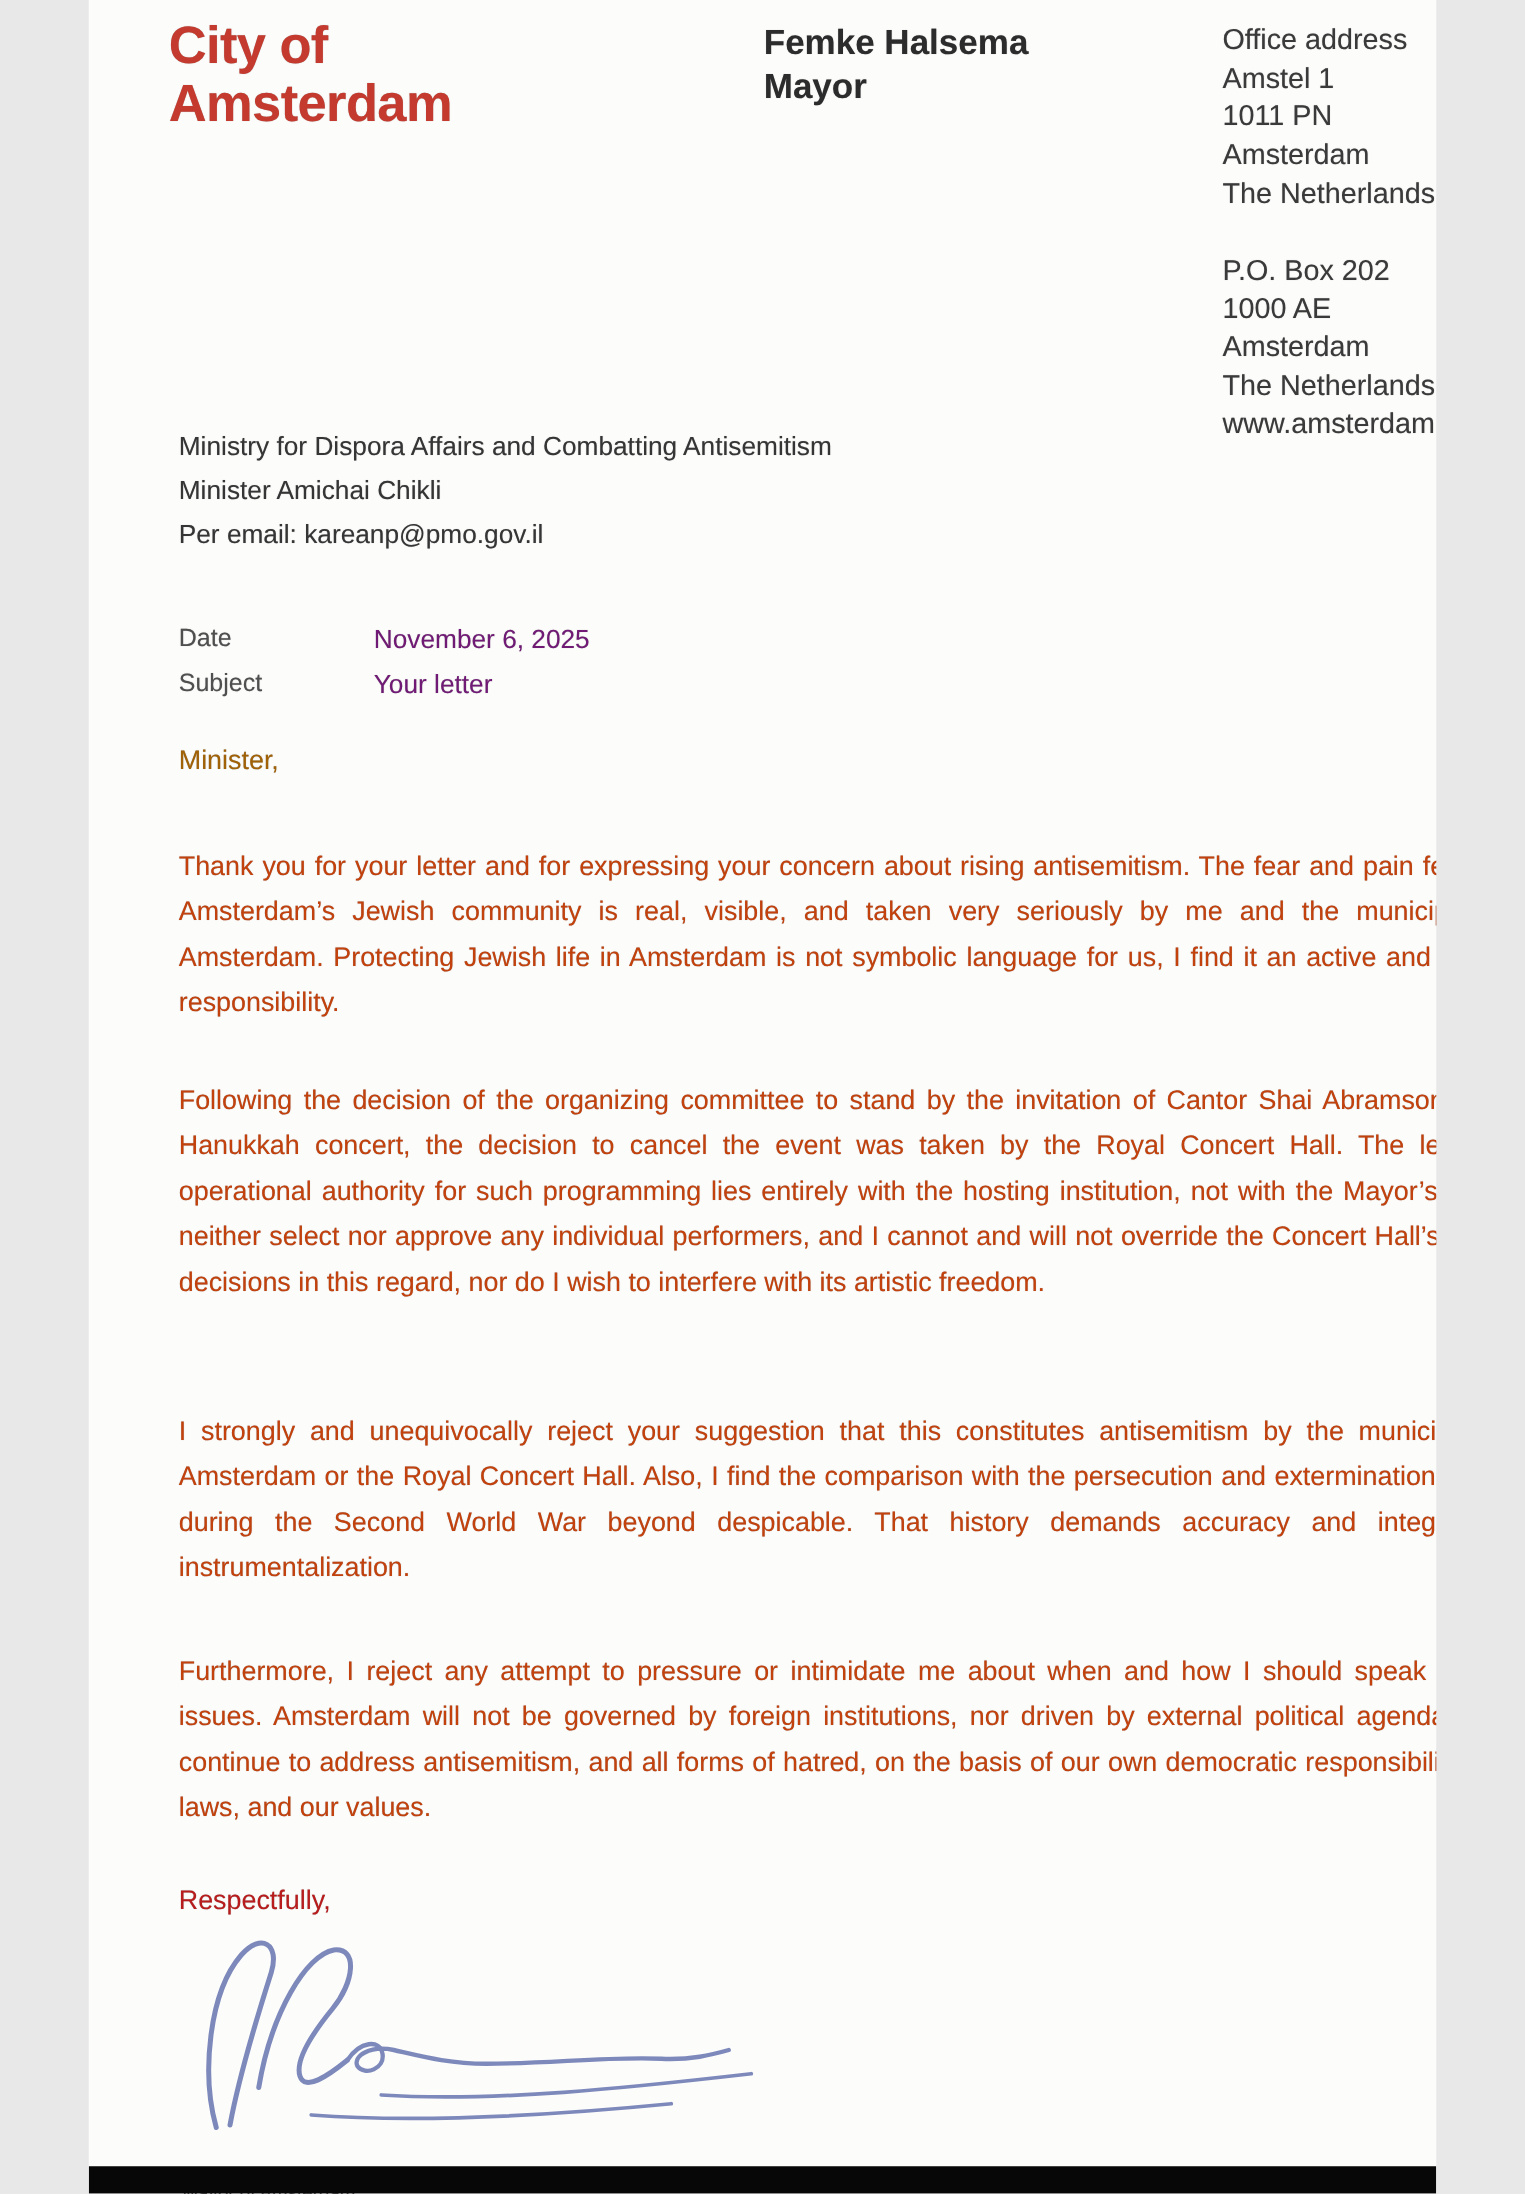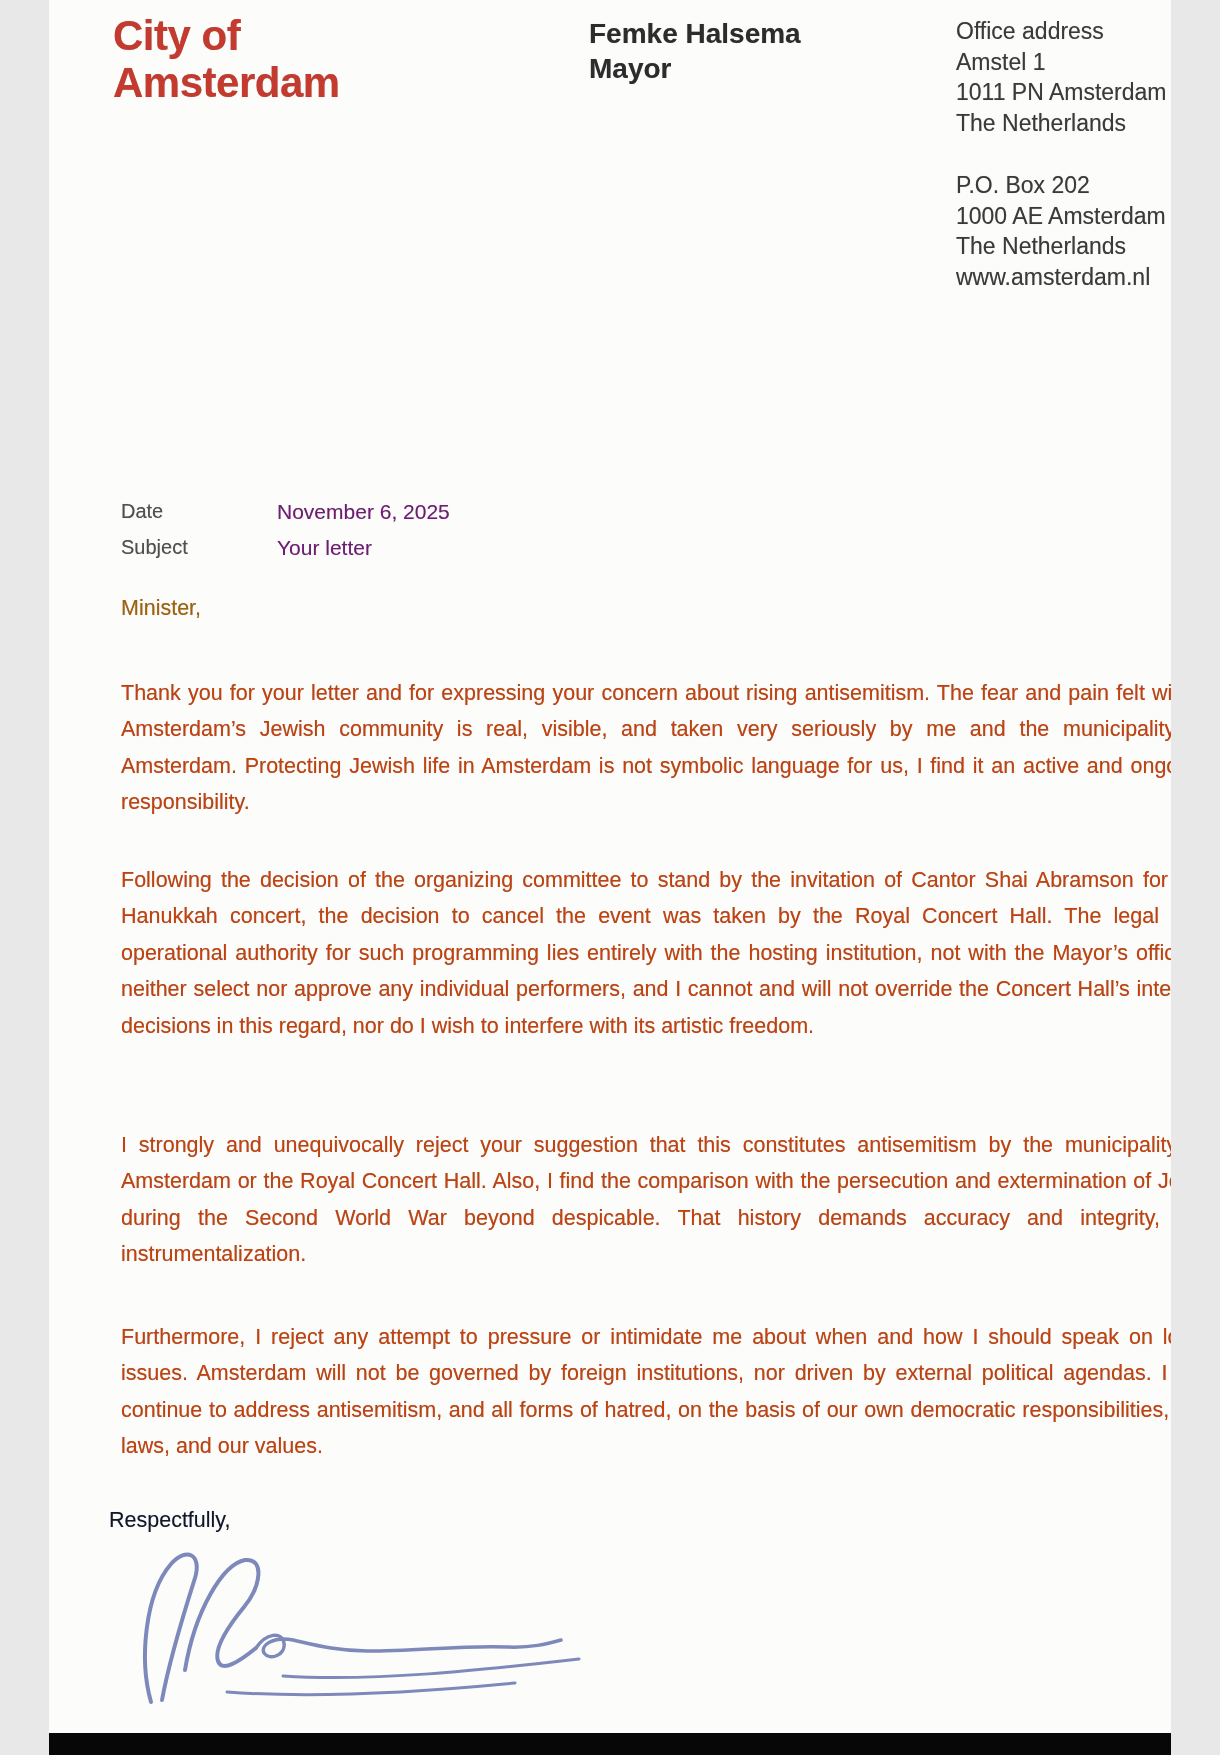--- a/index.html
+++ b/index.html
@@ -5,21 +5,20 @@
   html,body{margin:0;padding:0;background:#e8e8e8;}
   .page{
     position:relative;
     width:1078px;height:1755px;
     margin:0 auto;
     background:#fcfcfb;
     font-family:"Liberation Sans", sans-serif;
     color:#383838;
     overflow:hidden;
     text-shadow:0 0 0.7px rgba(70,70,70,0.45); 
-    padding-left:44px;
   }
   .logo{
     position:absolute;left:64px;top:12px;
     font-size:42px;font-weight:bold;line-height:47px;
     letter-spacing:-0.5px;
   }
   .sender{
     position:absolute;left:540px;top:16px;
     font-size:28px;font-weight:bold;line-height:35px;color:#2c2c2c;
   }
@@ -45,22 +44,22 @@
   .para{
     position:absolute;left:72px;width:1086px;
     font-size:21.5px;line-height:36.4px;
     text-align:justify;color:#c2410c;margin:0;
   }
   .p1{top:675px;}
   .p2{top:862px;}
   .p3{top:1127px;}
   .p4{top:1319px;}
   .closing{
-    position:absolute;left:60px;top:1508px;
-    font-size:21.5px;color:#0f172a;
+    position:absolute;left:72px;top:1508px;
+    font-size:21.5px;color:#b91c1c;
   }
   .signature{
     position:absolute;left:82px;top:1548px;
     width:470px;height:162px;
   }
   .signoff{
     position:absolute;left:75px;top:1710px;
     font-size:15px;color:#000000;margin-top:36px;
   }
   .bottom-bar{
@@ -88,20 +87,25 @@
     <div>Amstel 1</div>
     <div>1011 PN Amsterdam</div>
     <div>The Netherlands</div>
     <div class="spacer"></div>
     <div>P.O. Box 202</div>
     <div>1000 AE Amsterdam</div>
     <div>The Netherlands</div>
     <div>www.amsterdam.nl</div>
   </div>
 
+  <div class="recipient">
+    <div>Ministry for Dispora Affairs and Combatting Antisemitism</div>
+    <div>Minister Amichai Chikli</div>
+    <div>Per email: kareanp@pmo.gov.il</div>
+  </div>
 
   <div class="meta">
     <div class="meta-row">
       <span>Date</span>
       <span class="val">November 6, 2025</span>
     </div>
     <div class="meta-row">
       <span>Subject</span>
       <span class="val">Your letter</span>
     </div>

